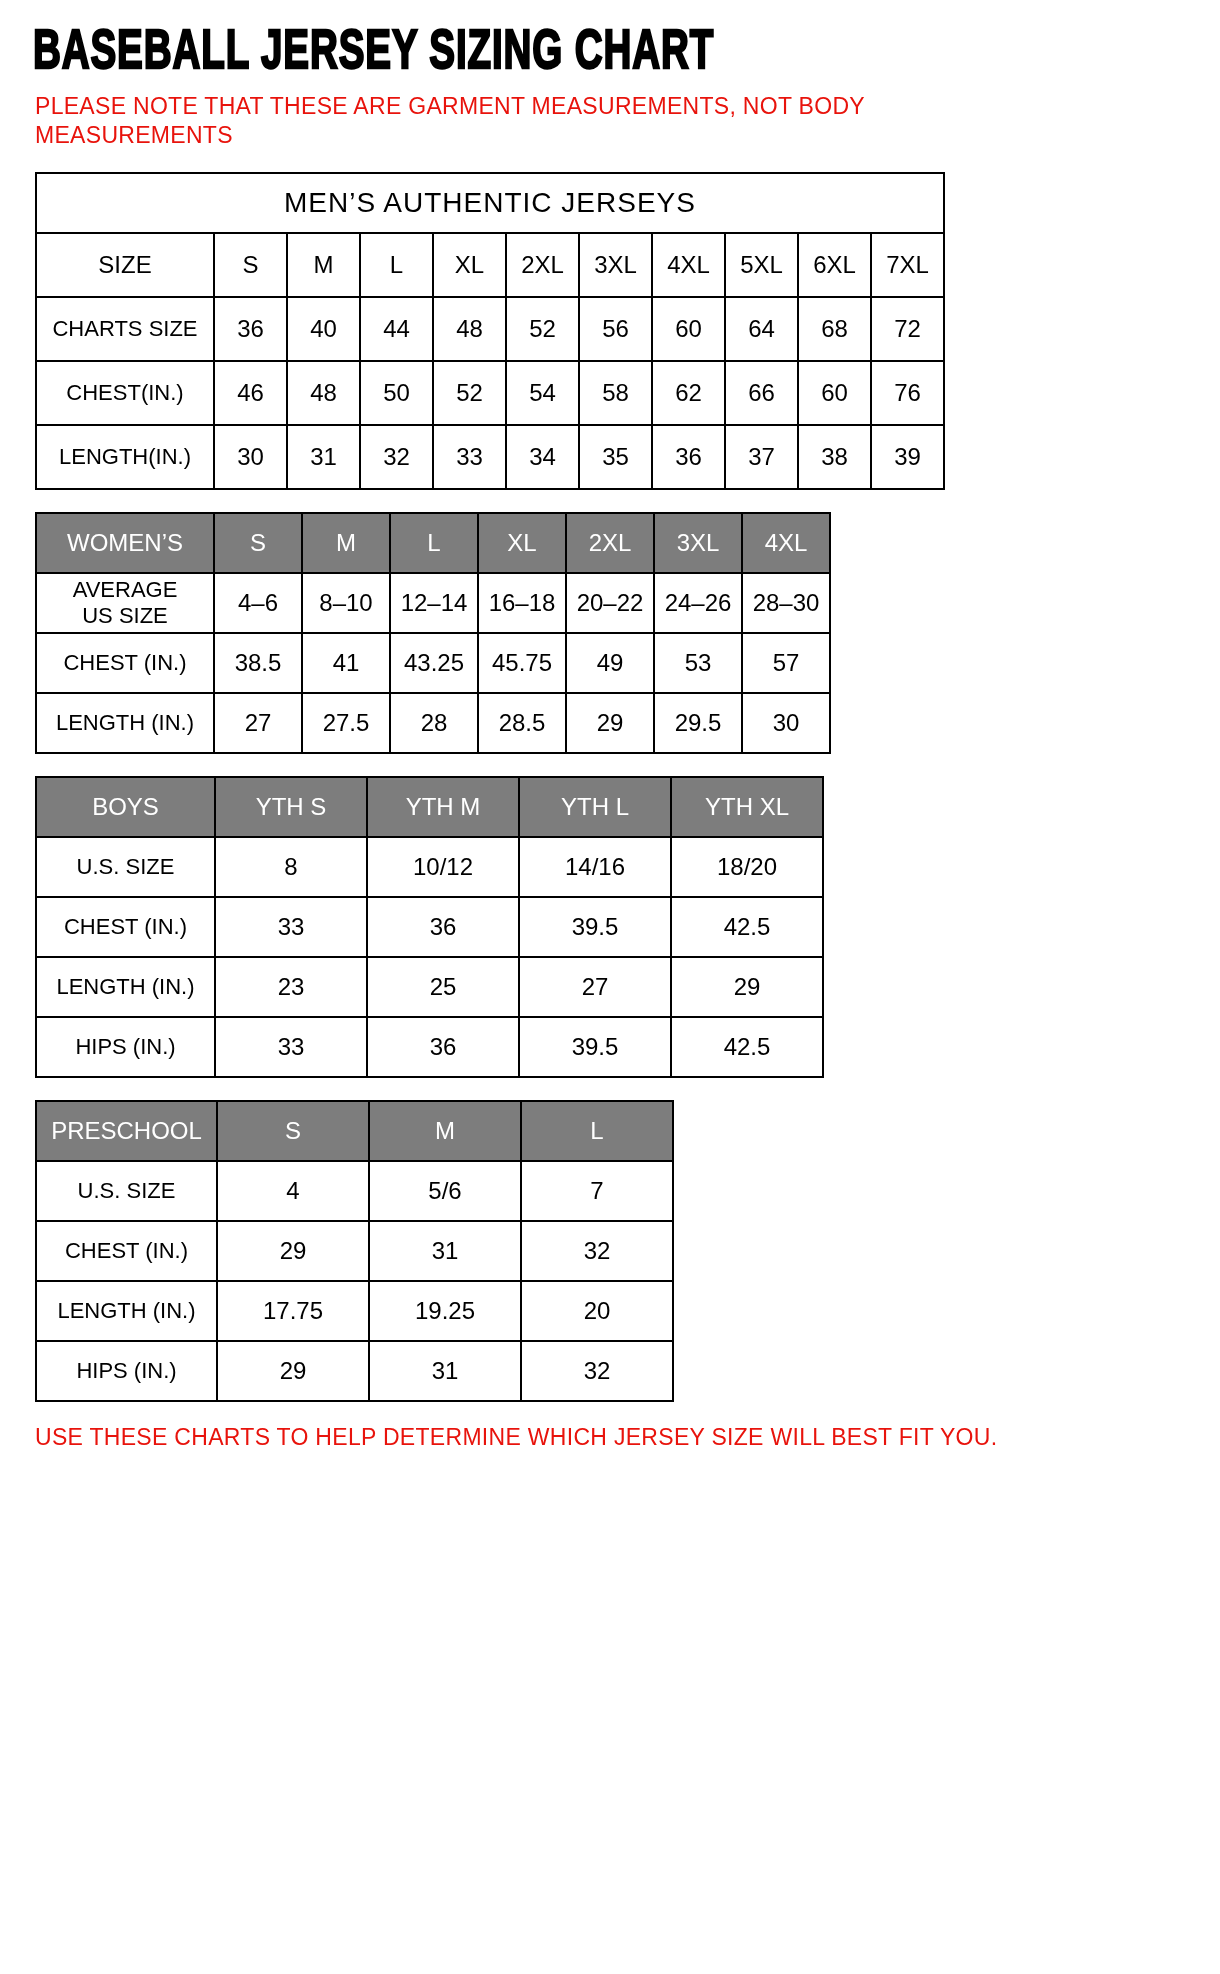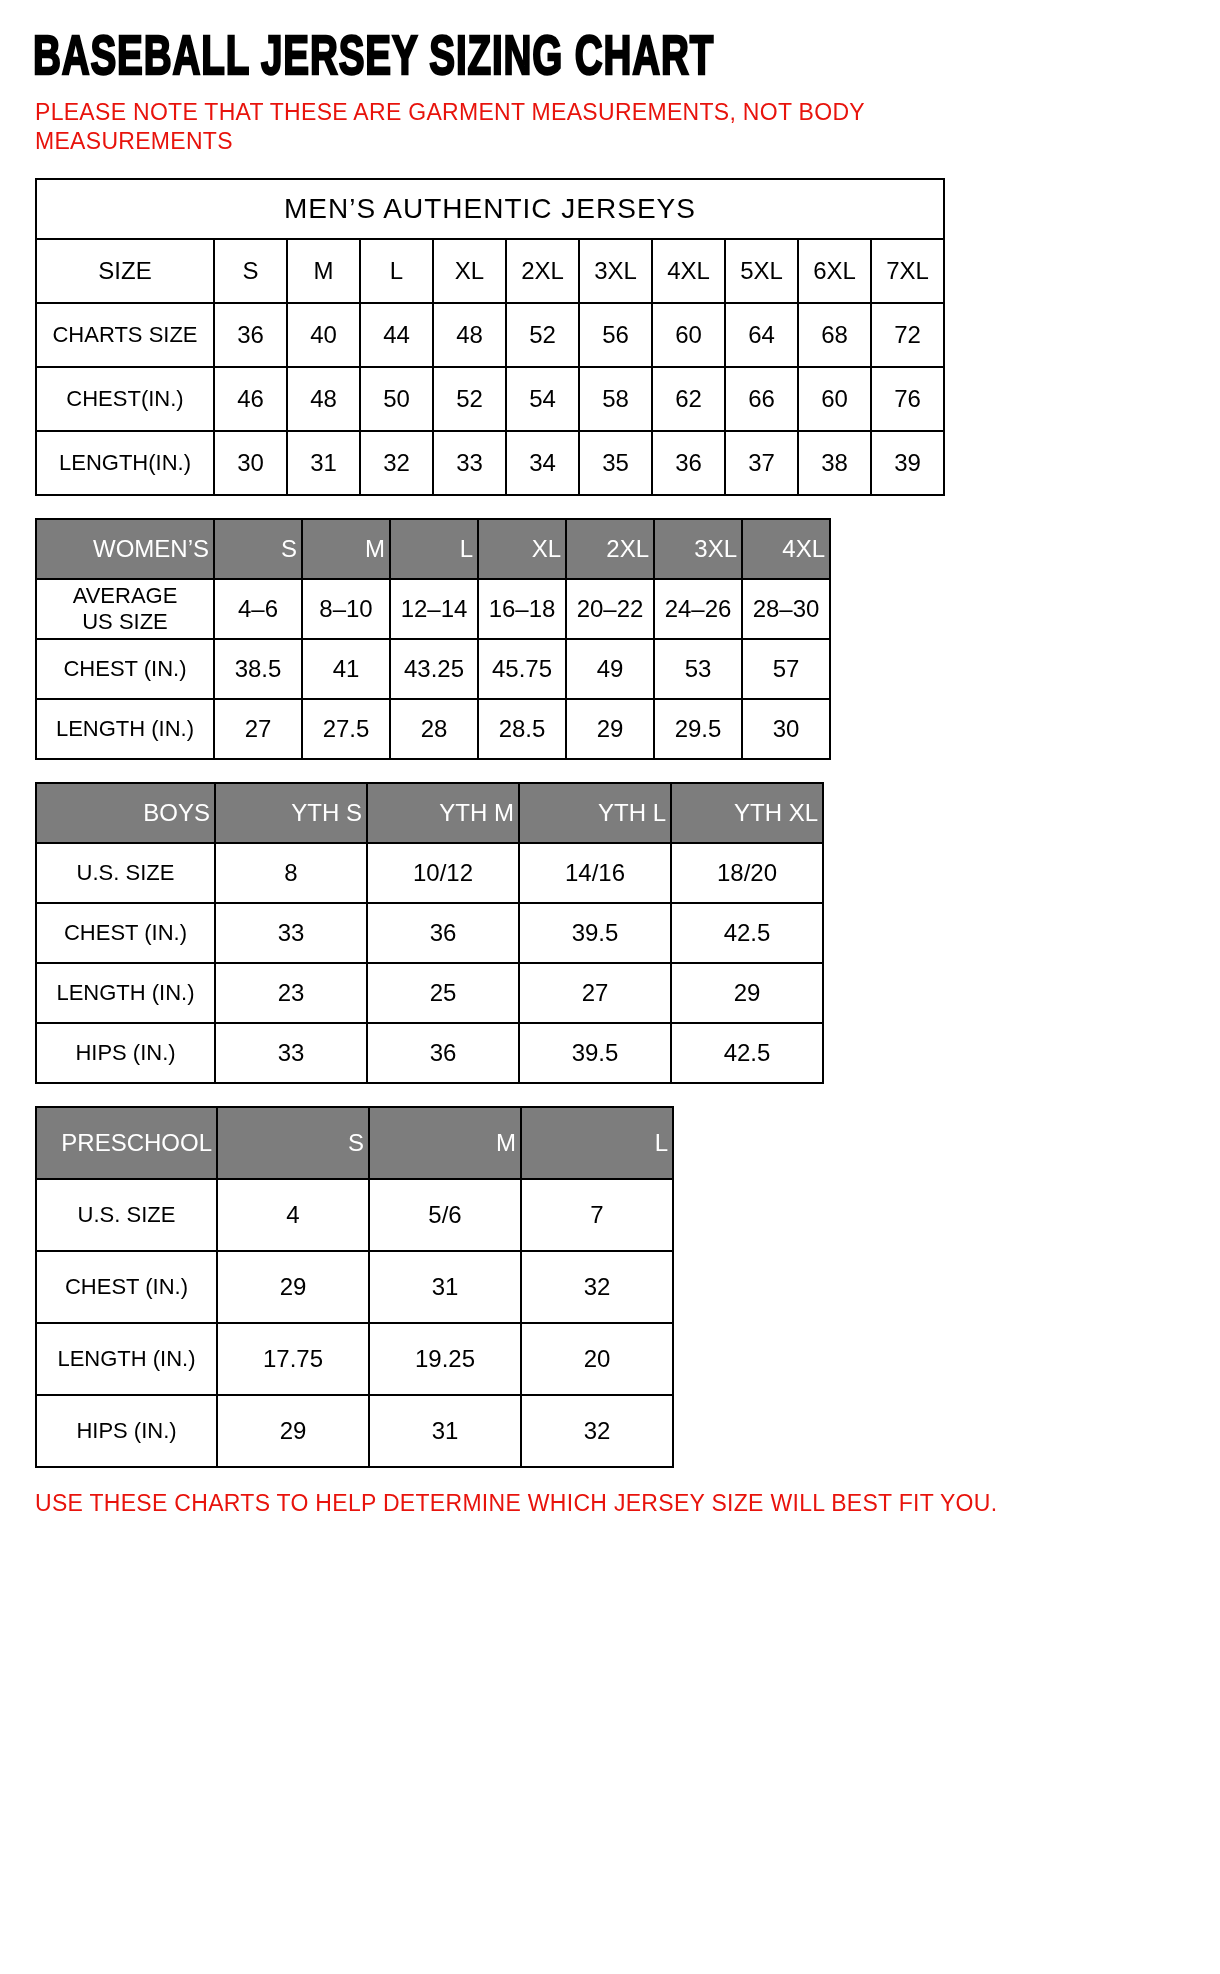--- a/index.html
+++ b/index.html
@@ -9,21 +9,21 @@
   }
   *{box-sizing:border-box;}
   html,body{margin:0;padding:0;background:#ffffff;}
   body{
     width:1220px;
     min-height:1974px;
     font-family:"Liberation Sans", sans-serif;
     color:var(--ink);
   }
   .page{
-    padding:22px 35px 20px 33px;
+    padding:16px 35px 20px 33px;
   }
   .title{
     margin:0 0 16px 0;
     height:60px;
     overflow:visible;
   }
   .title span{
     display:inline-block;
     font-size:46px;
     font-weight:900;
@@ -61,34 +61,33 @@
     font-size:28px;
     letter-spacing:1px;
     height:60px;
   }
   tr.head td{
     font-size:24px;
   }
   tr.head.gray td{
     background:var(--gray);
     color:#ffffff;
-    text-align:right;
   }
   td.label{
     font-size:22px;
     white-space:pre-line;
   }
   td.value{
     font-size:24px;
   }
   .mens td{height:64px;}
   .mens td.banner{height:60px;}
   .womens td{height:60px;}
   .boys td{height:60px;}
-  .preschool td{height:72px;}
+  .preschool td{height:60px;}
   .mens col.col-label{width:178px;}
   .mens col.col-data{width:73px;}
   .womens col.col-label{width:178px;}
   .womens col.col-data{width:88px;}
   .boys col.col-label{width:179px;}
   .boys col.col-data{width:152px;}
   .preschool col.col-label{width:181px;}
   .preschool col.col-data{width:152px;}
   .footer{
     color:var(--red);

